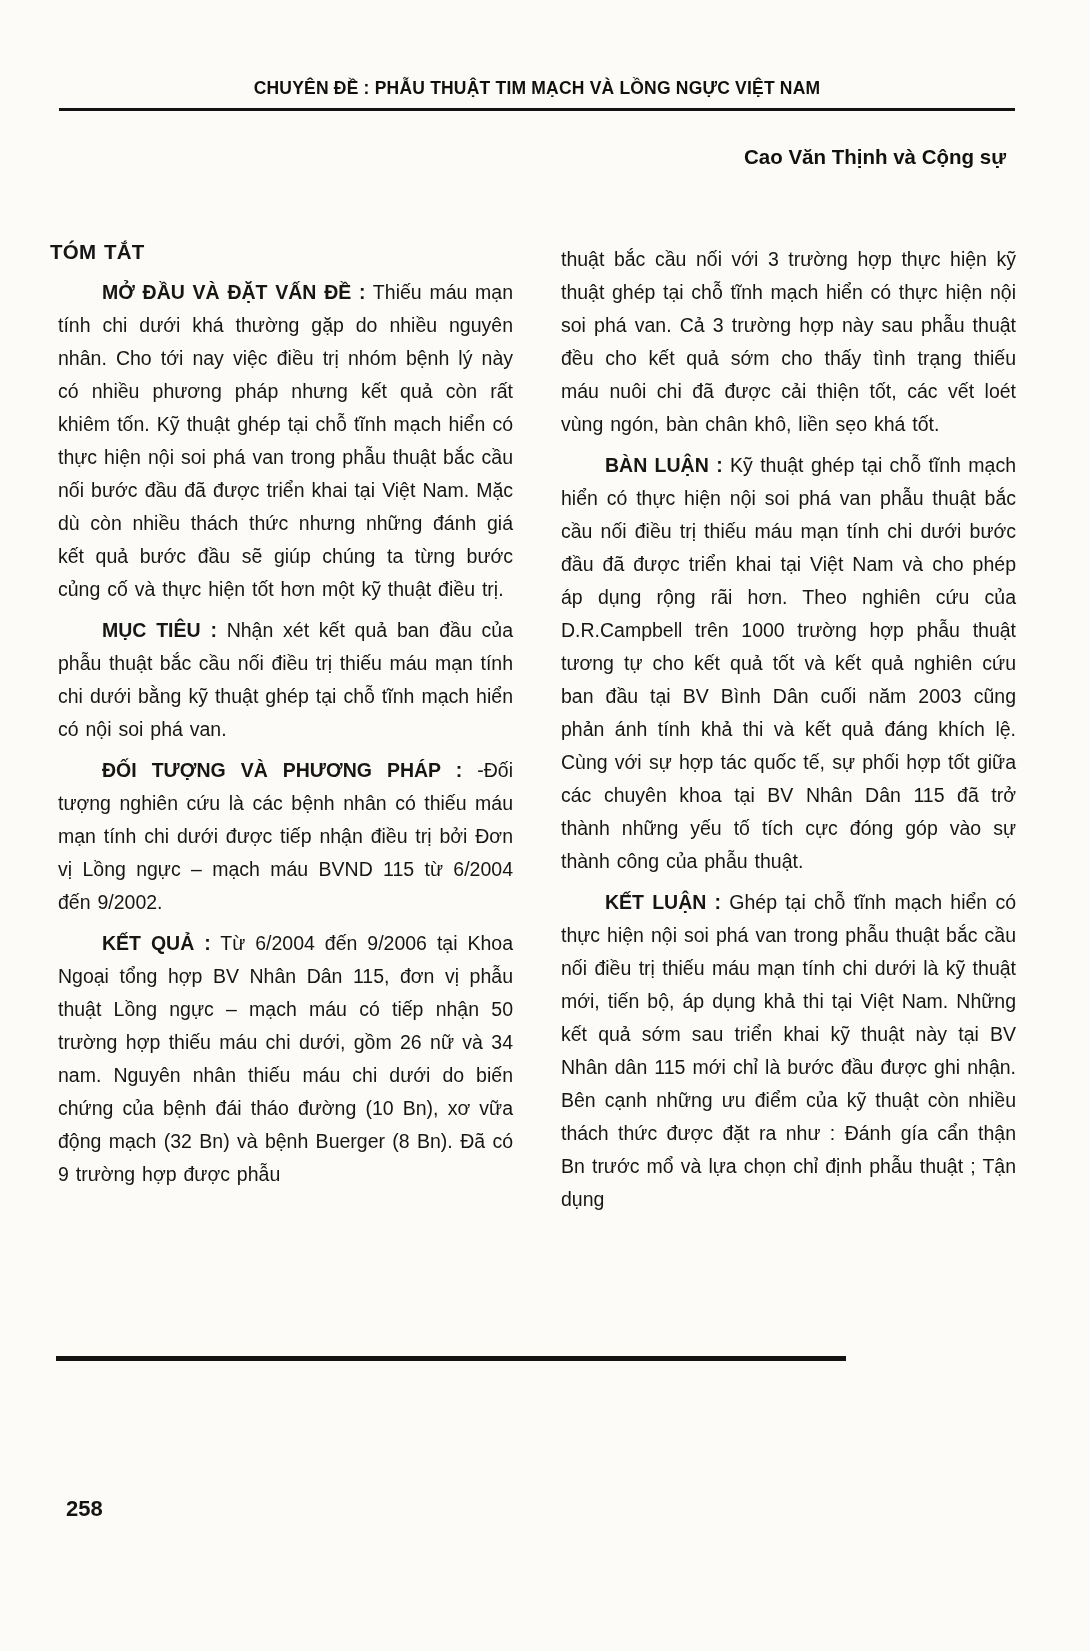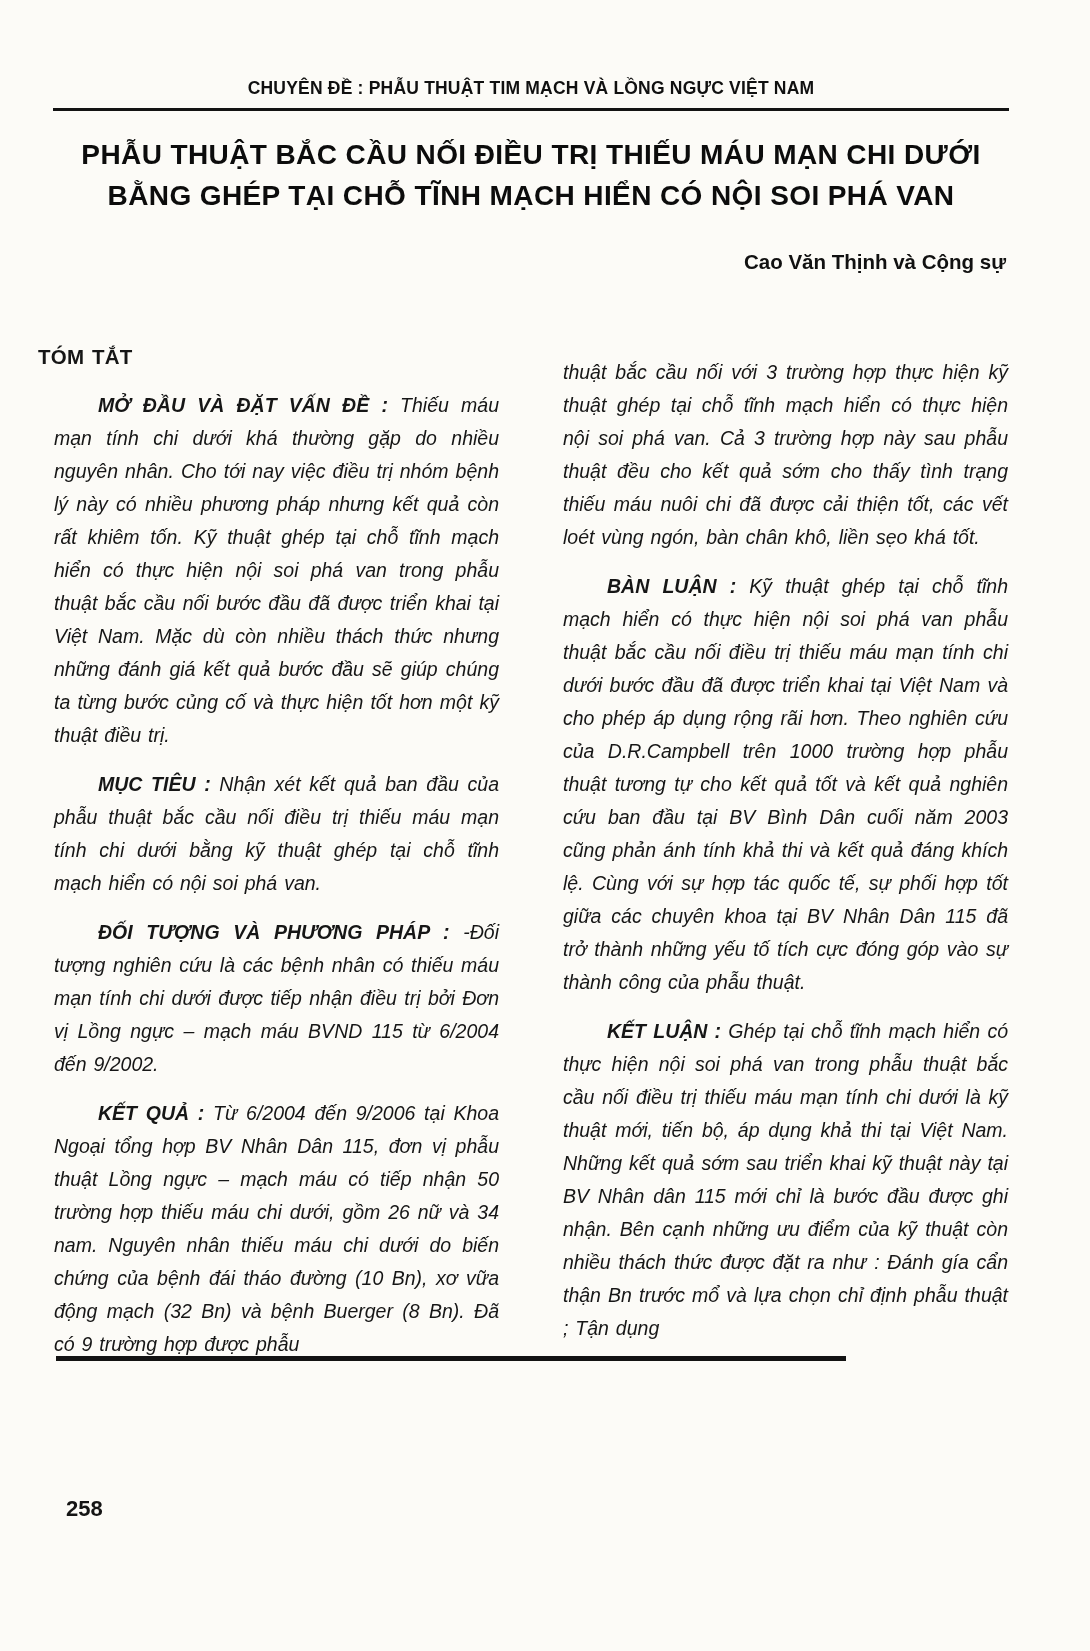--- a/index.html
+++ b/index.html
@@ -9,21 +9,21 @@
     font-family: "Liberation Sans", sans-serif;
   }
   .page {
     position: relative;
     width: 1090px;
     height: 1651px;
     margin: 0 auto;
     background: #fcfbf7;
     color: #161616;
     box-sizing: border-box;
-    padding: 78px 66px 0 38px;
+    padding: 78px 66px 0 50px;
     overflow: hidden;
   }
   .journal-header {
     text-align: center;
     font-weight: bold;
     font-size: 17.5px;
     letter-spacing: 0.2px;
     color: #101010;
     padding-bottom: 9px;
     border-bottom: 3.5px solid #131313;
@@ -55,21 +55,21 @@
     line-height: 33px;
     text-align: justify;
     word-spacing: 1.5px;
   }
   .column { flex: 1 1 0; min-width: 0; }
   .section-heading {
     font-weight: bold;
     font-size: 20.5px;
     letter-spacing: 0.3px;
   }
-  .para { margin: 16px; text-indent: 44px; font-style: italic; }
+  .para { margin: 8px; text-indent: 44px; }
   .para.no-indent { text-indent: 0; }
   .lead { font-weight: bold; }
   .footnote-rule {
     position: absolute;
     left: 56px;
     top: 1356px;
     width: 790px;
     height: 4.5px;
     background: #131313;
   }
@@ -95,24 +95,20 @@
 </style>
 </head>
 <body>
 
 <div class="page">
 
   <div class="journal-header">
     <span>CHUYÊN ĐỀ : PHẪU THUẬT TIM MẠCH VÀ LỒNG NGỰC VIỆT NAM</span>
   </div>
 
-  <h1 class="article-title">
-    <span class="title-line">PHẪU THUẬT BẮC CẦU NỐI ĐIỀU TRỊ THIẾU MÁU MẠN CHI DƯỚI</span>
-    <span class="title-line">BẰNG GHÉP TẠI CHỖ TĨNH MẠCH HIỂN CÓ NỘI SOI PHÁ VAN</span>
-  </h1>
 
   <div class="author">Cao Văn Thịnh và Cộng sự</div>
 
   <div class="columns">
 
     <div class="column">
       <div class="section-heading">TÓM TẮT</div>
 
       <p class="para"><b class="lead">MỞ ĐẦU VÀ ĐẶT VẤN ĐỀ :</b><span> Thiếu máu mạn tính chi dưới khá thường gặp do nhiều nguyên nhân. Cho tới nay việc điều trị nhóm bệnh lý này có nhiều phương pháp nhưng kết quả còn rất khiêm tốn. Kỹ thuật ghép tại chỗ tĩnh mạch hiển có thực hiện nội soi phá van trong phẫu thuật bắc cầu nối bước đầu đã được triển khai tại Việt Nam. Mặc dù còn nhiều thách thức nhưng những đánh giá kết quả bước đầu sẽ giúp chúng ta từng bước củng cố và thực hiện tốt hơn một kỹ thuật điều trị.</span></p>
 

